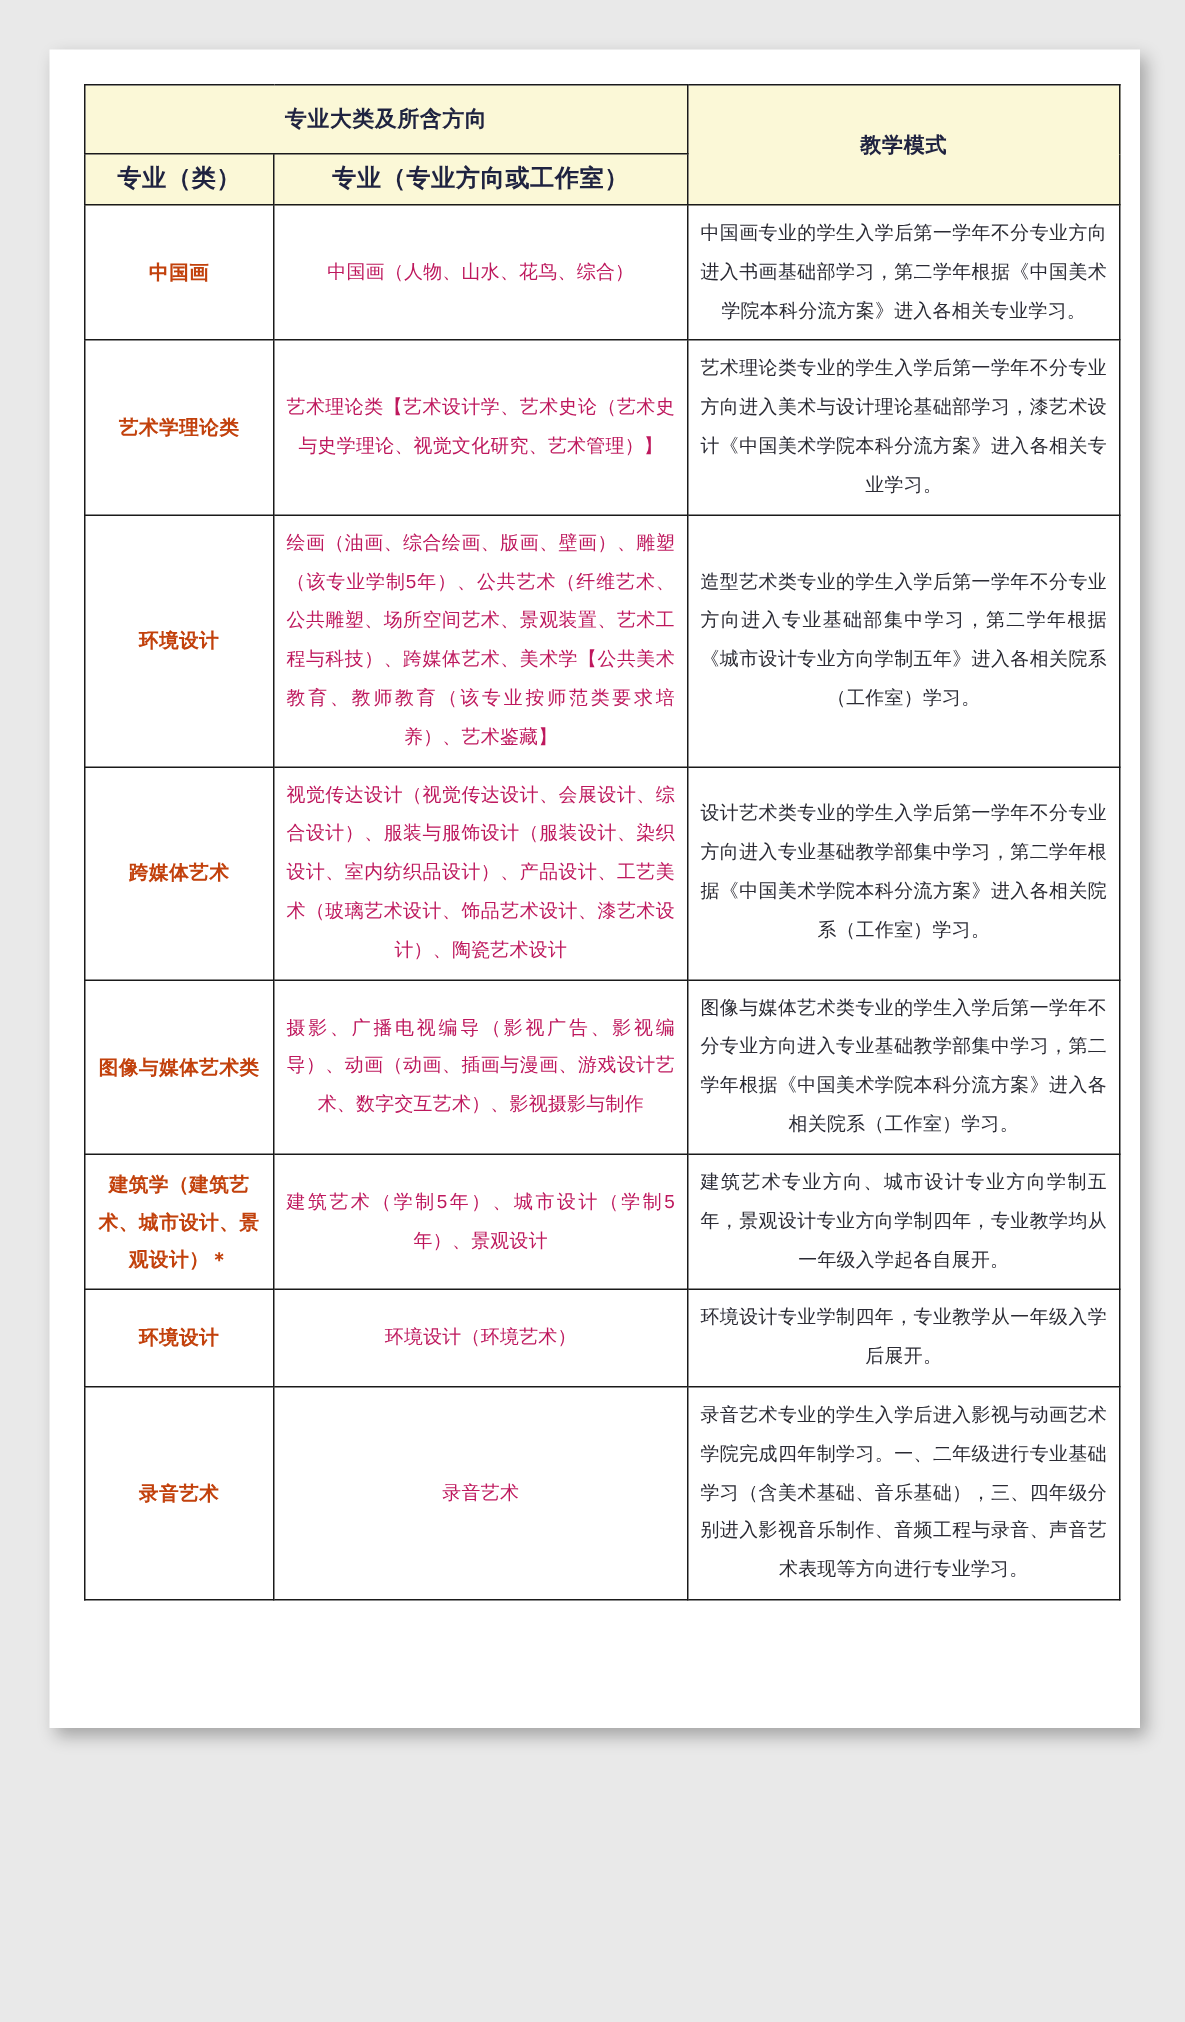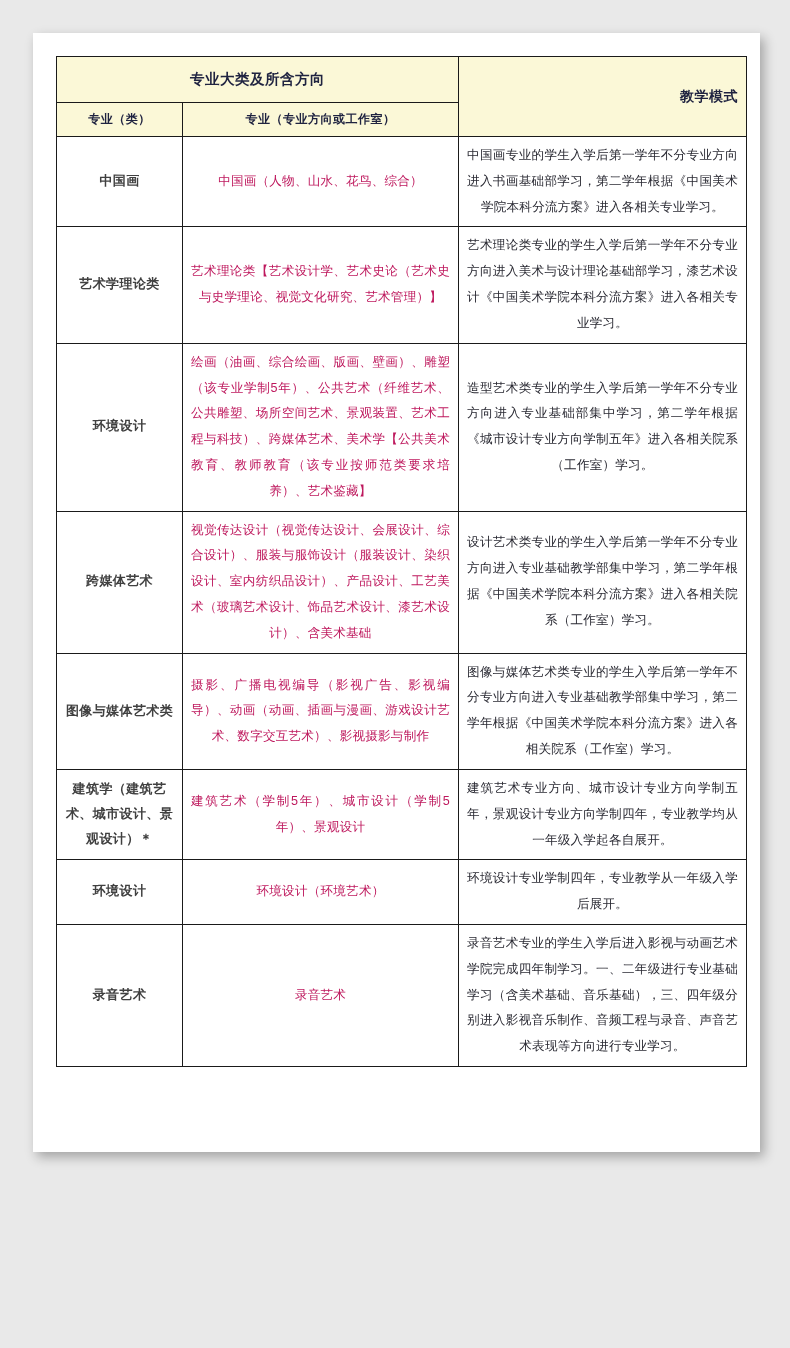--- a/index.html
+++ b/index.html
@@ -57,42 +57,40 @@
     text-align: center;
   }
   th.group-head {
     font-size: 14.5px;
     height: 46px;
     letter-spacing: 0.5px;
   }
   th.mode-head {
     font-size: 14px;
     letter-spacing: 0.5px;
-    text-align: right;
   }
   th.sub-head {
-    font-size: 12px;
+    font-size: 16px;
     height: 34px;
     letter-spacing: 0.5px;
   }
 
   
   col.c1 { width: 126px; }
   col.c2 { width: 276px; }
   col.c3 { width: 288px; }
 
   
   td.cat {
     text-align: center;
     font-size: 13px;
     font-weight: bold;
-    color: #404040;
+    color: #c2410c;
     line-height: 1.95;
     letter-spacing: 0.4px;
-    font-family: Liberation Mono, monospace;
   }
   td.dir {
     text-align: center;
     font-size: 12.6px;
     color: #be185d;
     line-height: 2.05;
     letter-spacing: 0.2px;
     padding: 10px 12px;
   }
   td.mode {
@@ -146,21 +144,21 @@
         </tr>
 
         <tr>
           <td class="cat">环境设计</td>
           <td class="dir justified">绘画（油画、综合绘画、版画、壁画）、雕塑（该专业学制5年）、公共艺术（纤维艺术、公共雕塑、场所空间艺术、景观装置、艺术工程与科技）、跨媒体艺术、美术学【公共美术教育、教师教育（该专业按师范类要求培养）、艺术鉴藏】</td>
           <td class="mode justified">造型艺术类专业的学生入学后第一学年不分专业方向进入专业基础部集中学习，第二学年根据《城市设计专业方向学制五年》进入各相关院系（工作室）学习。</td>
         </tr>
 
         <tr>
           <td class="cat">跨媒体艺术</td>
-          <td class="dir justified">视觉传达设计（视觉传达设计、会展设计、综合设计）、服装与服饰设计（服装设计、染织设计、室内纺织品设计）、产品设计、工艺美术（玻璃艺术设计、饰品艺术设计、漆艺术设计）、含美术基础</td>
+          <td class="dir justified">视觉传达设计（视觉传达设计、会展设计、综合设计）、服装与服饰设计（服装设计、染织设计、室内纺织品设计）、产品设计、工艺美术（玻璃艺术设计、饰品艺术设计、漆艺术设计）、陶瓷艺术设计</td>
           <td class="mode justified">设计艺术类专业的学生入学后第一学年不分专业方向进入专业基础教学部集中学习，第二学年根据《中国美术学院本科分流方案》进入各相关院系（工作室）学习。</td>
         </tr>
 
         <tr>
           <td class="cat">图像与媒体艺术类</td>
           <td class="dir justified">摄影、广播电视编导（影视广告、影视编导）、动画（动画、插画与漫画、游戏设计艺术、数字交互艺术）、影视摄影与制作</td>
           <td class="mode justified">图像与媒体艺术类专业的学生入学后第一学年不分专业方向进入专业基础教学部集中学习，第二学年根据《中国美术学院本科分流方案》进入各相关院系（工作室）学习。</td>
         </tr>
 
         <tr>

